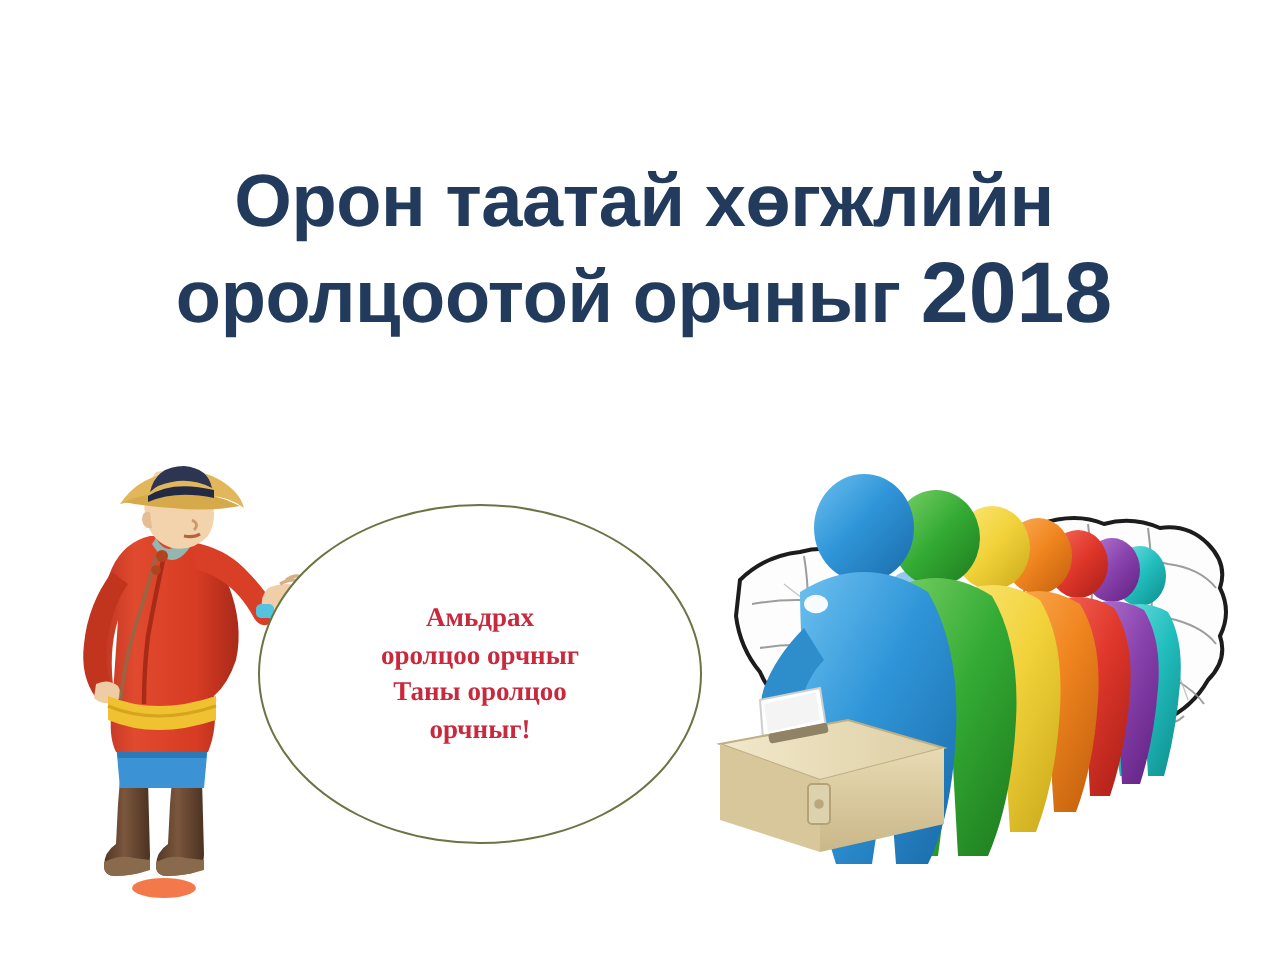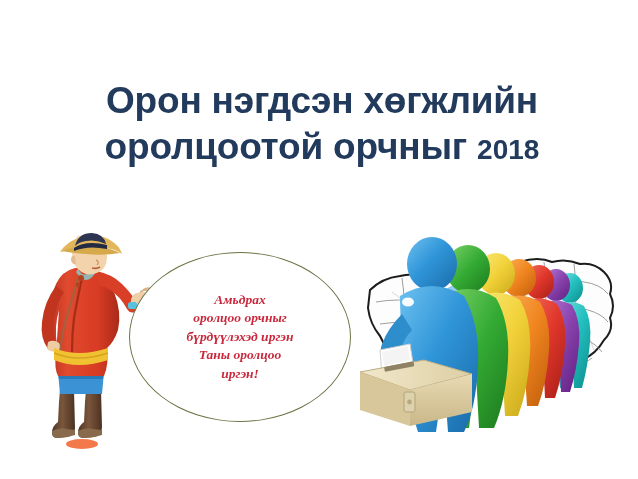--- a/index.html
+++ b/index.html
@@ -32,21 +32,21 @@
   }
   .title-line {
     display: block;
     font-size: 37px;
     white-space: nowrap;
   }
   #title-line-3 {
     font-size: 37px;
   }
   #title-year {
-    font-size: 28px;
+    font-size: 43px;
     letter-spacing: 0px;
     font-weight: bold;
   }
 
   
   #character {
     position: absolute;
     left: 34px;
     top: 222px;
     width: 140px;
@@ -75,40 +75,39 @@
     display: flex;
     flex-direction: column;
     align-items: center;
     justify-content: center;
     color: #c8293c;
     font-family: "Liberation Serif", serif;
     font-weight: bold;
     font-size: 13.5px;
     line-height: 18.5px;
     text-align: center;
-    font-style: italic;
   }
   #bubble-text .bl { display: block; white-space: nowrap; }
 
   
   #vote-illustration {
     position: absolute;
     left: 352px;
     top: 232px;
     width: 286px;
     height: 200px;
   }
 </style>
 </head>
 <body>
 
 <div id="slide">
 
   <div id="title-block">
-    <span class="title-line" id="title-line-1">Орон  нэгдсэн хөгжлийн</span>
+    <span class="title-line" id="title-line-1">Орон  таатай хөгжлийн</span>
     <span class="title-line" id="title-line-3"><span>оролцоотой орчныг </span><span id="title-year">2018</span></span>
   </div>
 
   <div id="character">
     <svg width="140" height="245" viewBox="0 0 140 245" xmlns="http://www.w3.org/2000/svg">
       <defs>
         <linearGradient id="deelG" x1="0" y1="0" x2="1" y2="0">
           <stop offset="0%" stop-color="#b9301f"></stop>
           <stop offset="28%" stop-color="#e04a2e"></stop>
           <stop offset="70%" stop-color="#d83c24"></stop>
@@ -183,23 +182,22 @@
       <path d="M28 29 Q40 24 54 24 Q70 23 86 31 Q70 34 52 32 Q38 31 28 29 Z" fill="#d6a94b"></path>
       <path d="M41 24 Q44 11 58 11 Q70 12 72 22 Q62 17 52 19 Q45 20 41 24 Z" fill="#2d3552"></path>
       <path d="M40 26 Q52 18 73 23 L73 27 Q54 23 40 29 Z" fill="#222a44"></path>
     </svg>
   </div>
 
   <div id="speech-bubble">
     <div id="bubble-text">
       <span class="bl">Амьдрах</span>
       <span class="bl">оролцоо орчныг</span>
-      <span class="bl">бүрдүүлэхэд иргэн</span>
       <span class="bl">Таны оролцоо</span>
-      <span class="bl">иргэн!</span>
+      <span class="bl">орчныг!</span>
     </div>
   </div>
 
   <div id="vote-illustration">
     <svg width="286" height="200" viewBox="0 0 286 200" xmlns="http://www.w3.org/2000/svg">
       <defs>
         <linearGradient id="figBlue" x1="0" y1="0" x2="1" y2="1">
           <stop offset="0%" stop-color="#6dc0ef"></stop>
           <stop offset="45%" stop-color="#2f95d8"></stop>
           <stop offset="100%" stop-color="#1a6aa8"></stop>

